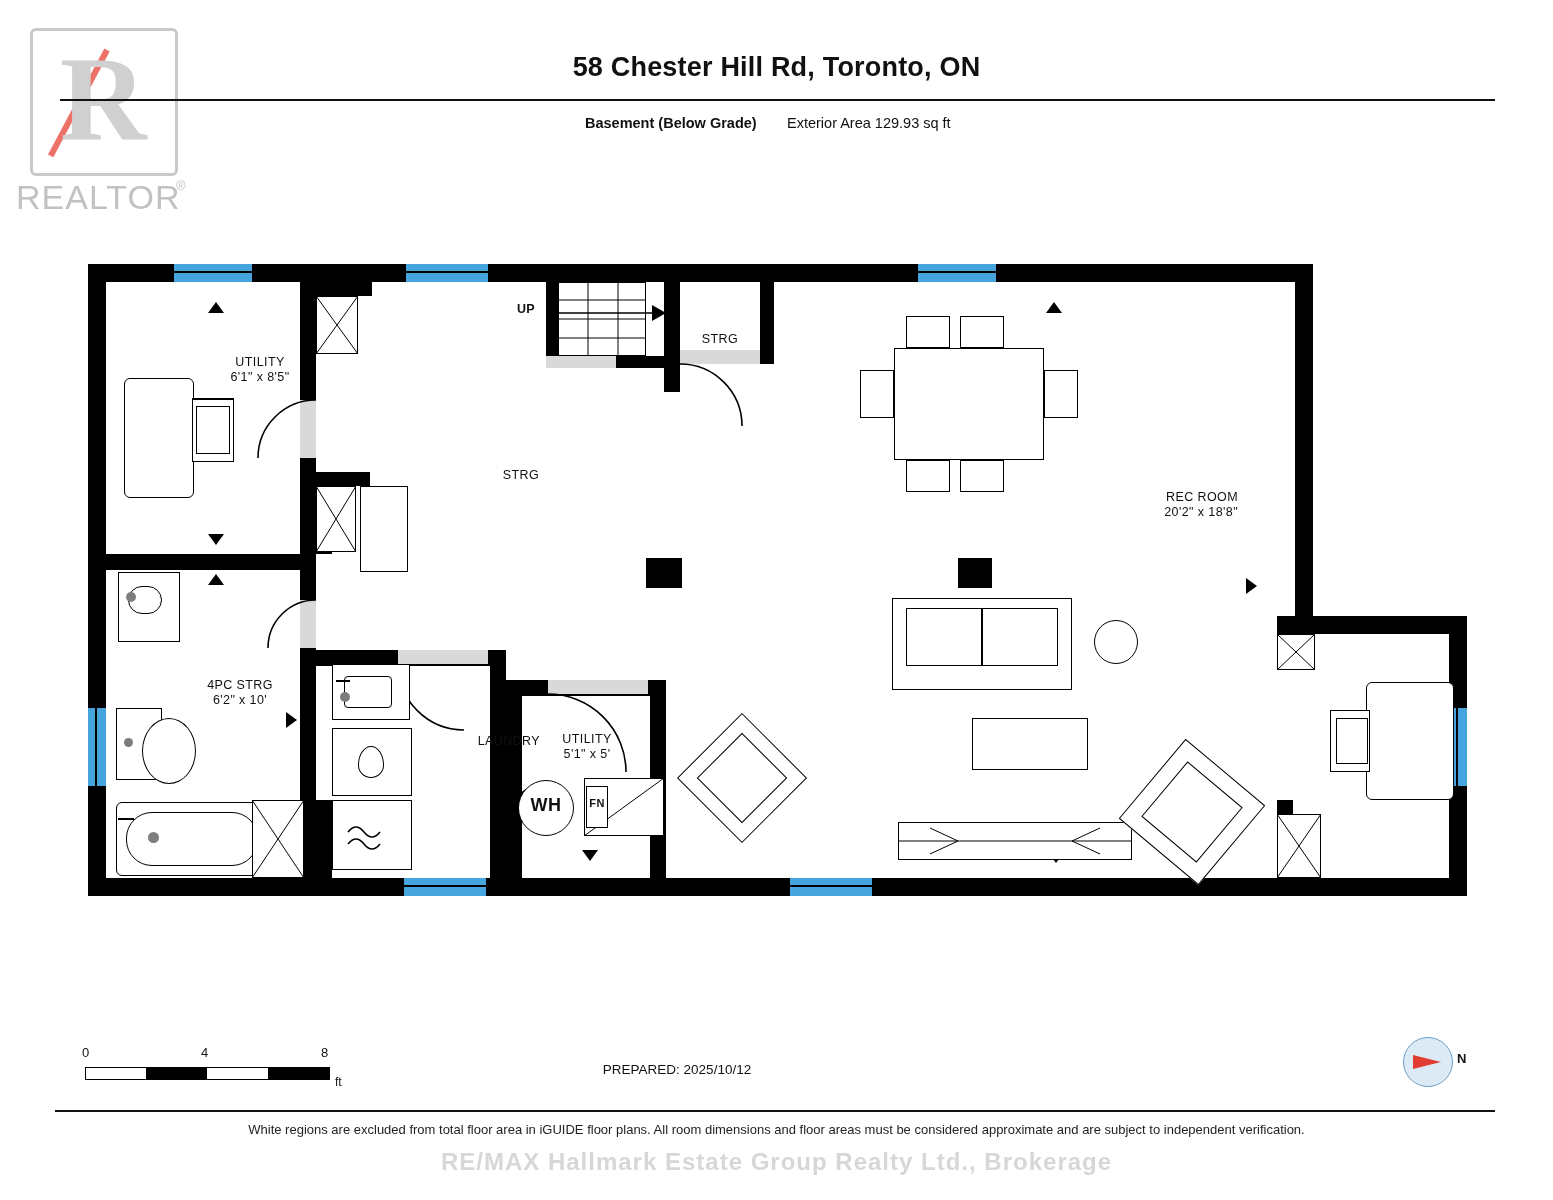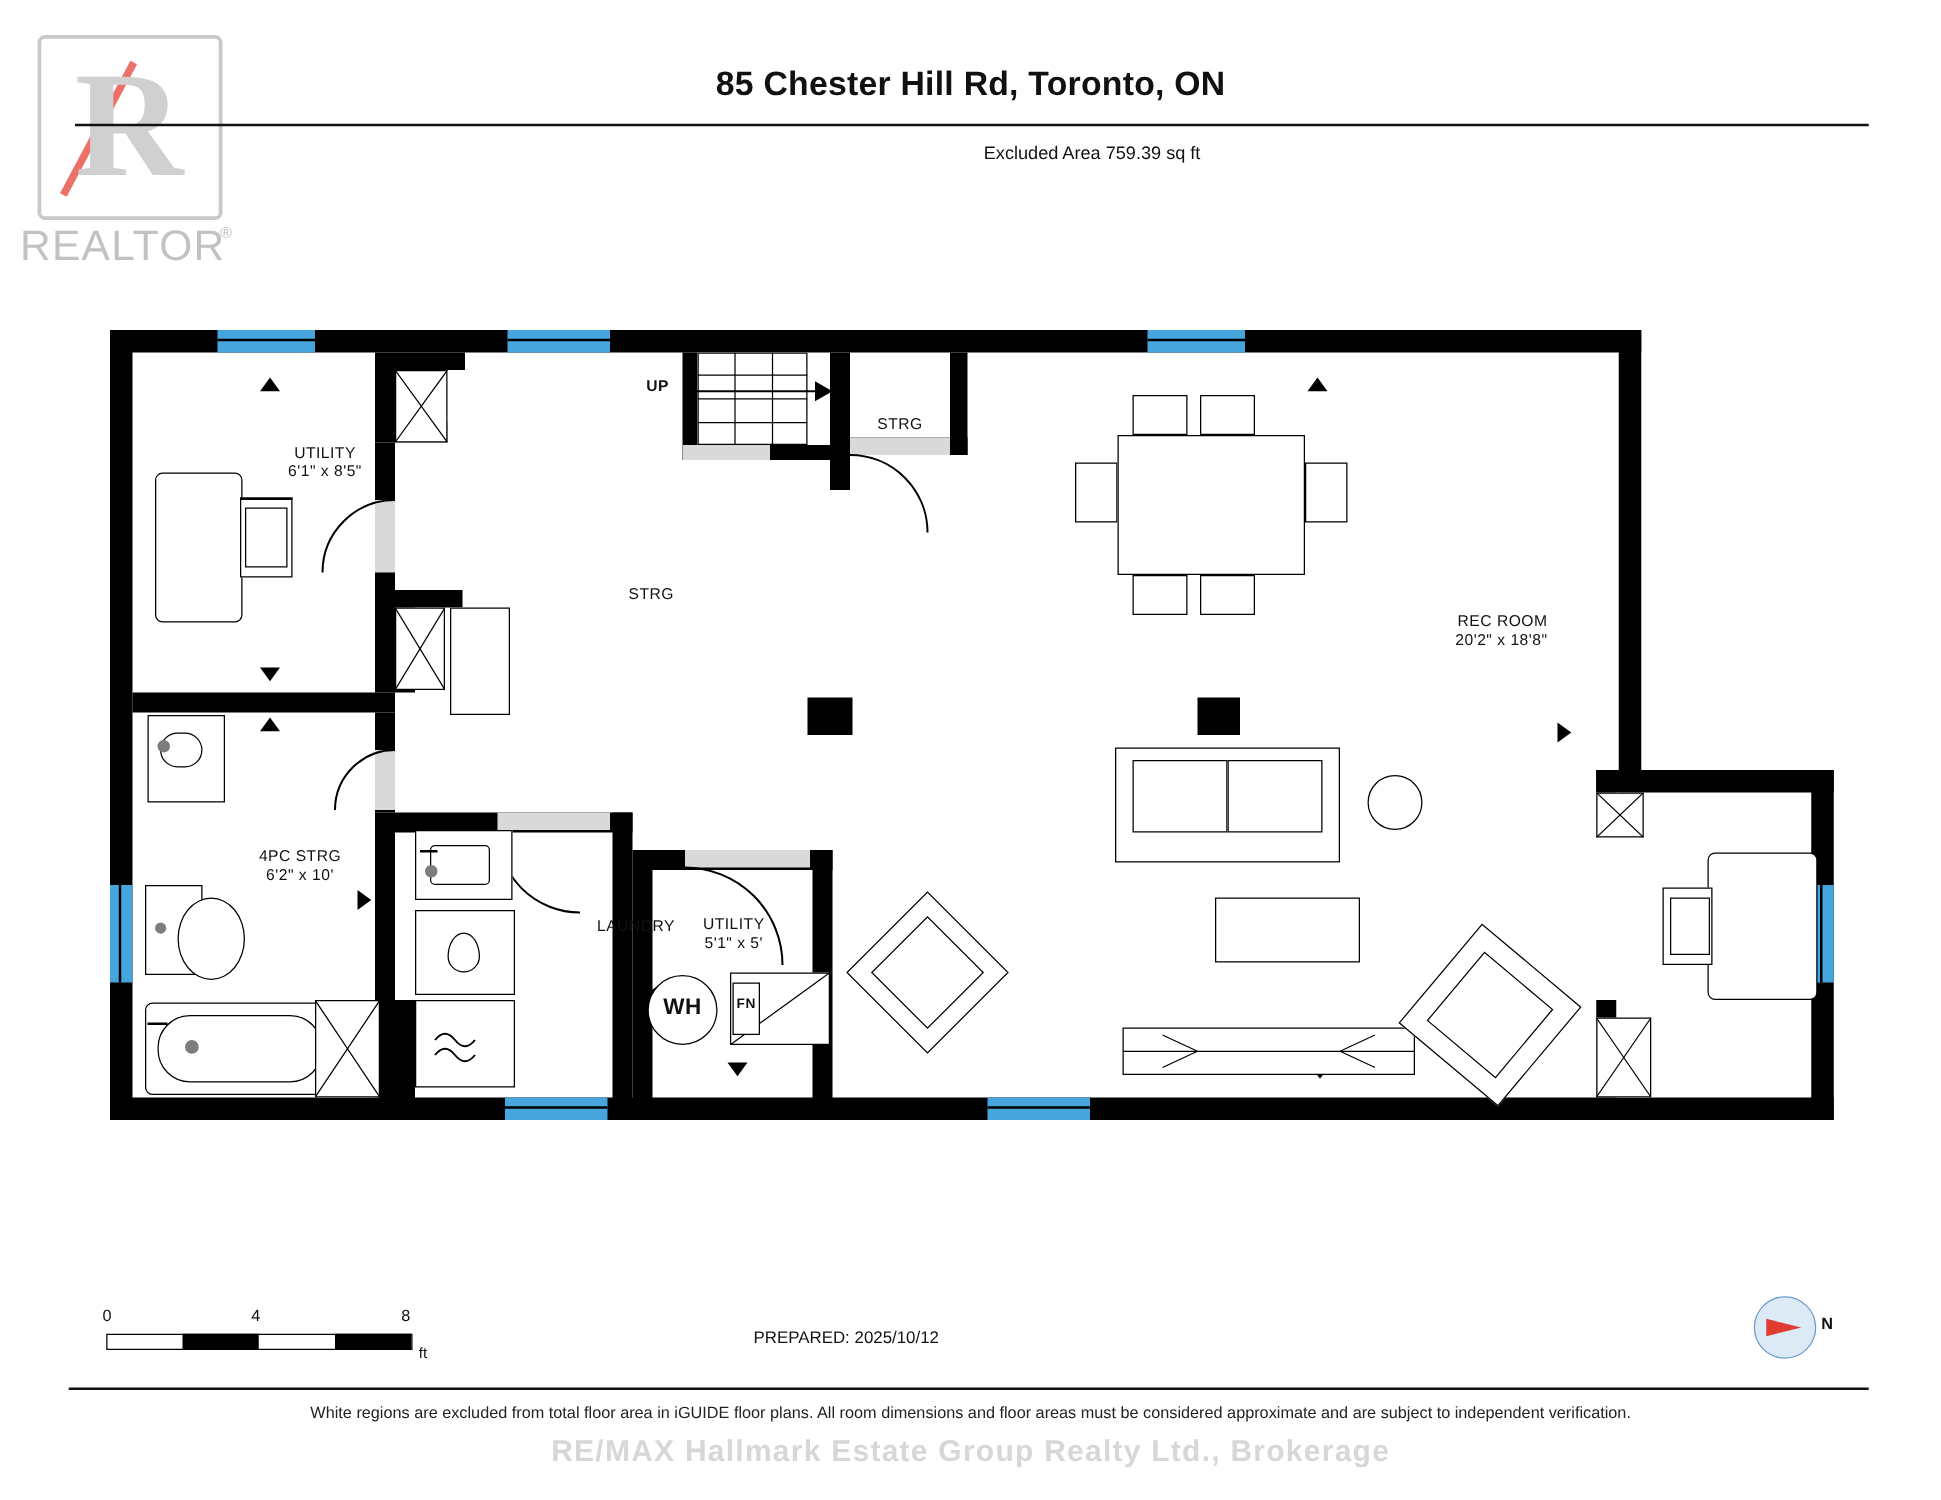--- a/index.html
+++ b/index.html
@@ -79,26 +79,26 @@
 <body>
 
 <div class="abs" id="realtor-logo">
   <div class="rbox"></div>
   <div class="rdiag"></div>
   <div class="rletter">R</div>
   <div class="rword">REALTOR</div>
   <div class="rreg">®</div>
 </div>
 
-<div class="abs" id="page-title">85 Chester Hill Rd, Toronto, ON</div>
+<div class="abs" id="page-title">58 Chester Hill Rd, Toronto, ON</div>
 <div class="abs" id="title-rule"></div>
 
 <div class="abs" id="area-block">
-  <div id="area-row2">
-    <span class="val">Excluded Area 759.39 sq ft</span>
+  <div>
+    <span class="lbl">Basement (Below Grade)</span><span class="val">Exterior Area 129.93 sq ft</span>
   </div>
 </div>
 
 <div class="abs" id="plan">
 
   <div class="wall" style="left:88px;top:24px;width:1225px;height:18px;"></div>
 
   <div class="wall" style="left:1295px;top:24px;width:18px;height:370px;"></div>
 
   <div class="wall" style="left:1277px;top:376px;width:190px;height:18px;"></div>

